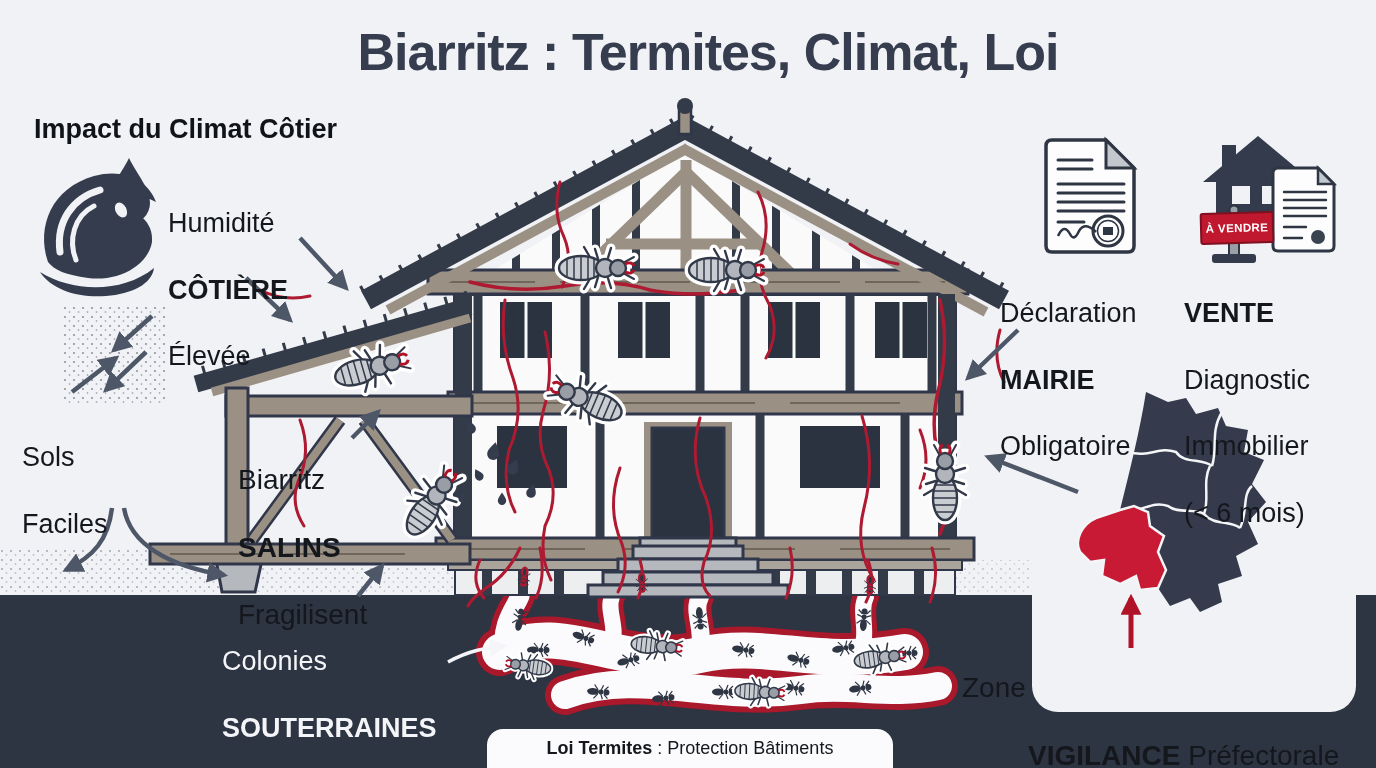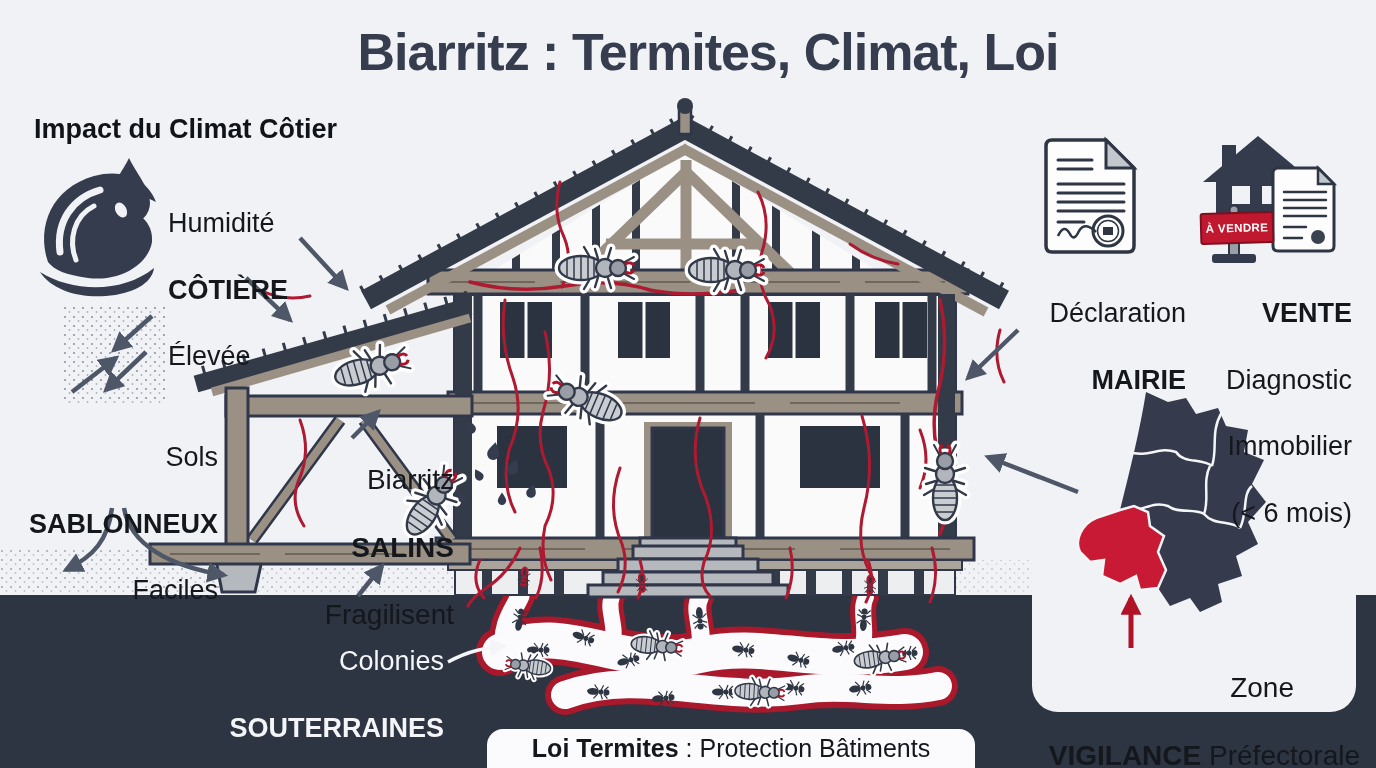--- a/index.html
+++ b/index.html
@@ -1,39 +1,39 @@
 <!DOCTYPE html>
 <html><head>
 <meta charset="utf-8">
 <style>
   html,body{margin:0;padding:0;background:#d8dadf;}
   .canvas{position:relative;width:1376px;height:768px;overflow:hidden;background:#ec4899;
           font-family:"Liberation Sans",sans-serif;padding-left:40px;}
   svg.scene{position:absolute;left:0;top:0;z-index:1;}
-  .lbl{position:absolute;z-index:3;color:#14171c;text-align:right;line-height:1.13;font-size:27px;}
+  .lbl{position:absolute;z-index:3;color:#14171c;text-align:left;line-height:1.13;font-size:27px;}
   .lbl .ln{display:block;margin-top:36px;}
   .lbl .b{font-weight:bold;}
   .title{position:absolute;z-index:3;left:0;right:0;top:22px;text-align:center;
          font-size:52px;font-weight:bold;color:#363d4f;letter-spacing:-1px;}
   .h-climat{position:absolute;z-index:3;left:34px;top:114px;font-size:27px;font-weight:bold;color:#101318;}
   .humidite{left:168px;top:172px;text-align:left;}
   .sols{left:22px;top:406px;width:196px;}
   .embruns{left:238px;top:428px;width:216px;font-size:28px;}
   .colonies{left:222px;top:610px;width:222px;color:#f4f5f8;}
   .declaration{left:1000px;top:262px;width:186px;}
   .diagnostic{left:1184px;top:262px;width:168px;}
   .zone{left:1028px;top:636px;width:332px;font-size:28px;}
   .zone .first{transform:translateX(-66px);}
   .vendre{position:absolute;z-index:3;left:1200px;top:212px;width:70px;height:28px;
           background:#c0182f;border:2px solid #7e1020;border-radius:3px;color:#fff;
           font-size:11.5px;font-weight:bold;display:flex;align-items:center;justify-content:center;
           letter-spacing:.4px;transform:rotate(-1.5deg);}
-  .footer{position:absolute;z-index:3;left:487px;top:729px;width:488px;height:39px;
+  .footer{position:absolute;z-index:3;left:487px;top:729px;width:406px;height:39px;
           background:#fbfbfd;border-radius:16px 16px 0 0;display:flex;align-items:center;
-          justify-content:center;font-size:25px;color:#14171c;}
+          justify-content:center;font-size:18px;color:#14171c;}
 </style>
 </head>
 <body>
 
 <div class="canvas">
 
 <svg class="scene" width="1376" height="768" viewBox="0 0 1376 768">
 <defs>
   <marker id="mS" viewBox="0 0 10 10" refX="8" refY="5" markerWidth="4.6" markerHeight="4.6" orient="auto-start-reverse">
           <path d="M0,0L10,5L0,10z" fill="#4e5768"></path>
@@ -382,39 +382,39 @@
 <div class="h-climat">Impact du Climat Côtier</div>
 
 <div class="lbl humidite">
   <span class="ln">Humidité</span>
   <span class="ln b">CÔTIÈRE</span>
   <span class="ln">Élevée</span>
 </div>
 
 <div class="lbl sols">
   <span class="ln">Sols</span>
-  <span class="ln b">SABLONNEUX</span>
   <span class="ln">Faciles</span>
 </div>
 
 <div class="lbl embruns">
   <span class="ln">Biarritz</span>
   <span class="ln b">SALINS</span>
   <span class="ln">Fragilisent</span>
 </div>
 
 <div class="lbl colonies">
   <span class="ln">Colonies</span>
   <span class="ln b">SOUTERRAINES</span>
   <span class="ln">Actives</span>
 </div>
 
 <div class="lbl declaration">
   <span class="ln">Déclaration</span>
   <span class="ln b">MAIRIE</span>
+  <span class="ln">Obligatoire</span>
 </div>
 
 <div class="lbl diagnostic">
   <span class="ln b">VENTE</span>
   <span class="ln">Diagnostic</span>
   <span class="ln">Immobilier</span>
   <span class="ln">(&lt; 6 mois)</span>
 </div>
 
 <div class="lbl zone">

